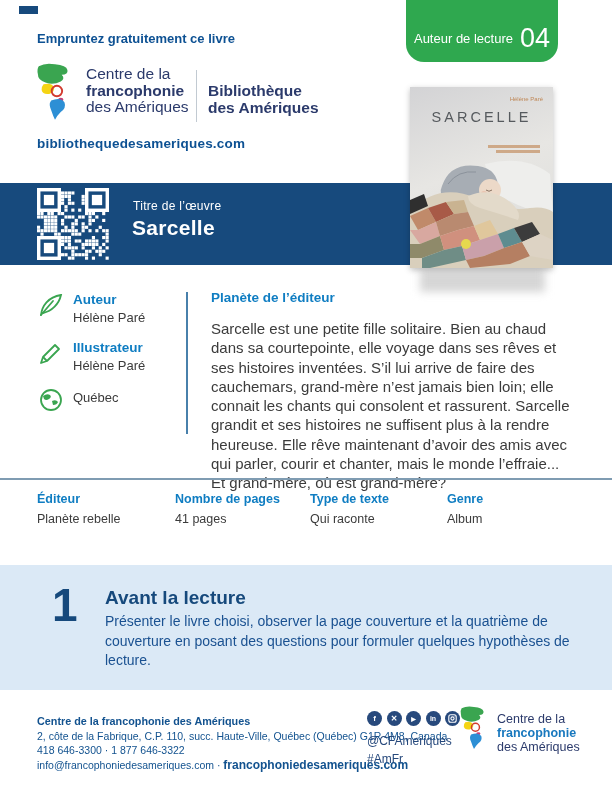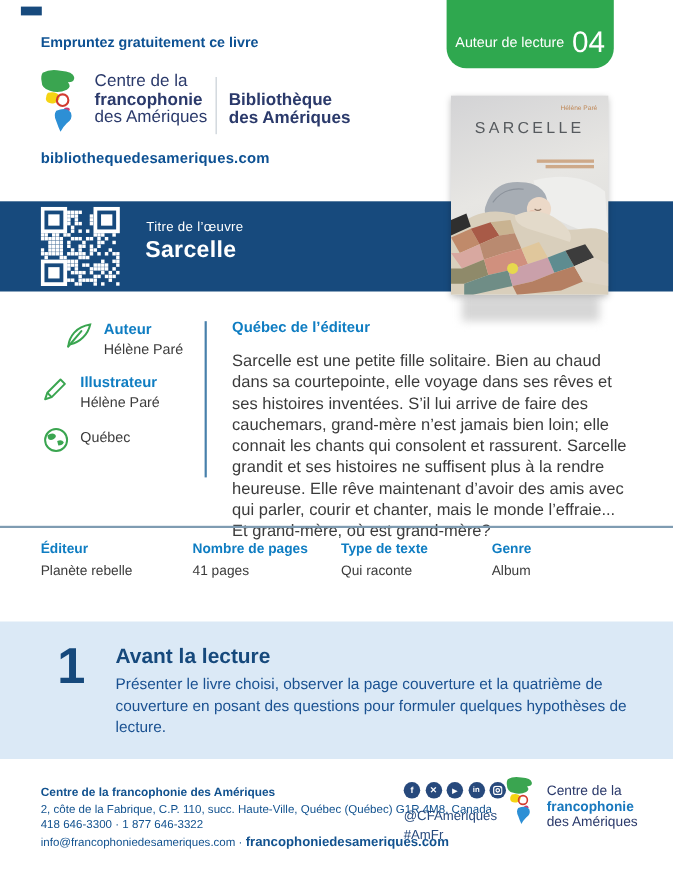--- a/index.html
+++ b/index.html
@@ -51,21 +51,21 @@
     font-size:14.5px;letter-spacing:3px;color:#565a5e;font-weight:400;}
   .cover .sub1,.cover .sub2{position:absolute;right:13px;height:2.5px;background:#c89a72;opacity:.8;}
   .cover .sub1{top:58px;width:52px;}
   .cover .sub2{top:63px;width:44px;}
   .cover .illus{position:absolute;left:0;bottom:0;}
 
   
   .detail-row{display:flex;gap:9px;width:150px;}
   .detail-row .txt .lab{font-size:13.5px;font-weight:bold;color:#0f7dc2;}
   .detail-row .txt .val{font-size:13px;color:#3b3b3b;margin-top:3px;}
-  .d1{left:38px;top:292px;justify-content:center;}
+  .d1{left:38px;top:292px;}
   .d2{left:38px;top:340px;}
   .d3{left:38px;top:387px;}
   .v-divider{left:186px;top:292px;width:1.5px;height:142px;background:#4880ab;}
 
   .summary-head{left:211px;top:290px;font-size:13.5px;font-weight:bold;color:#0f7dc2;}
   .summary-body{left:211px;top:319px;width:364px;font-size:15px;line-height:19.3px;color:#3b3b3b;}
 
   
   .hrule{left:0;top:478px;width:612px;height:1.5px;background:#7f9cb2;}
   .meta-col .lab{font-size:12.5px;font-weight:bold;color:#0f7dc2;}
@@ -355,21 +355,21 @@
         <path d="M5 9 Q9 6 12 8 Q14 10 11 12 Q8 14 6 12 Z" fill="#3aa550"></path>
         <path d="M14 14 Q18 12 20 15 Q19 18 15 18 Z" fill="#3aa550"></path>
       </svg>
     </span>
     <span class="txt">
       <div class="val">Québec</div>
     </span>
   </div>
   <div class="abs v-divider"></div>
 
-  <div class="abs summary-head">Québec de l’éditeur</div>
+  <div class="abs summary-head">Planète de l’éditeur</div>
   <div class="abs summary-body">Sarcelle est une petite fille solitaire. Bien au chaud dans sa courtepointe, elle voyage dans ses rêves et ses histoires inventées. S’il lui arrive de faire des cauchemars, grand-mère n’est jamais bien loin; elle connait les chants qui consolent et rassurent. Sarcelle grandit et ses histoires ne suffisent plus à la rendre heureuse. Elle rêve maintenant d’avoir des amis avec qui parler, courir et chanter, mais le monde l’effraie... Et grand-mère, où est grand-mère?</div>
 
   <div class="abs hrule"></div>
   <div class="abs meta-col m0">
     <div class="lab">Éditeur</div>
     <div class="val">Planète rebelle</div>
   </div>
   <div class="abs meta-col m1">
     <div class="lab">Nombre de pages</div>
     <div class="val">41 pages</div>

